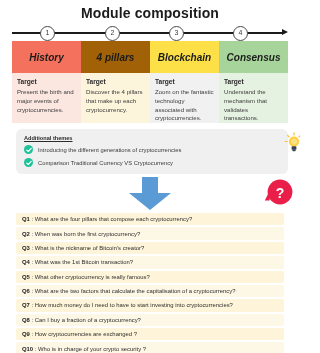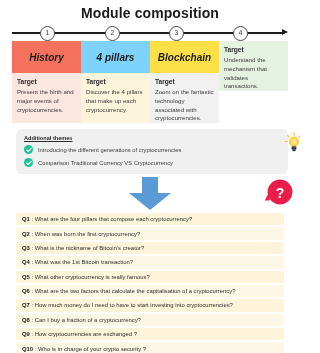--- a/index.html
+++ b/index.html
@@ -171,36 +171,37 @@
 
   <div class="col">
     <div class="col-head" style="background:#f4715d">History</div>
     <div class="col-body" style="background:#fbe6e0">
       <div class="target-label">Target</div>
       <div class="target-text">Present the birth and major events of cryptocurrencies.</div>
     </div>
   </div>
 
   <div class="col">
-    <div class="col-head" style="background:#7dd3fc">4 pillars</div>
+    <div class="col-head" style="background:#a16207">4 pillars</div>
     <div class="col-body" style="background:#fdf4dc">
       <div class="target-label">Target</div>
       <div class="target-text">Discover the 4 pillars that make up each cryptocurrency.</div>
     </div>
   </div>
 
   <div class="col">
     <div class="col-head" style="background:#fde047">Blockchain</div>
     <div class="col-body" style="background:#f1f1f1">
       <div class="target-label">Target</div>
       <div class="target-text">Zoom on the fantastic technology associated with cryptocurrencies.</div>
     </div>
   </div>
 
   <div class="col">
+    <div class="col-head" style="background:#a6d49a">Consensus</div>
     <div class="col-body" style="background:#e6f2e1">
       <div class="target-label">Target</div>
       <div class="target-text">Understand the mechanism that validates transactions.</div>
     </div>
   </div>
 
 </div>
 
 <div class="themes-card">
   <div class="themes-title">Additional themes</div>

